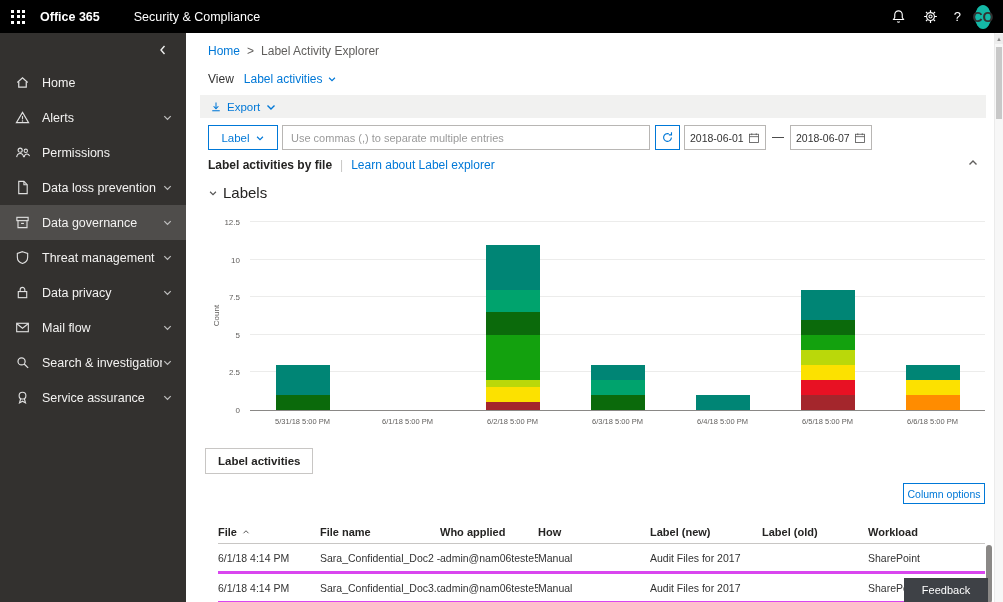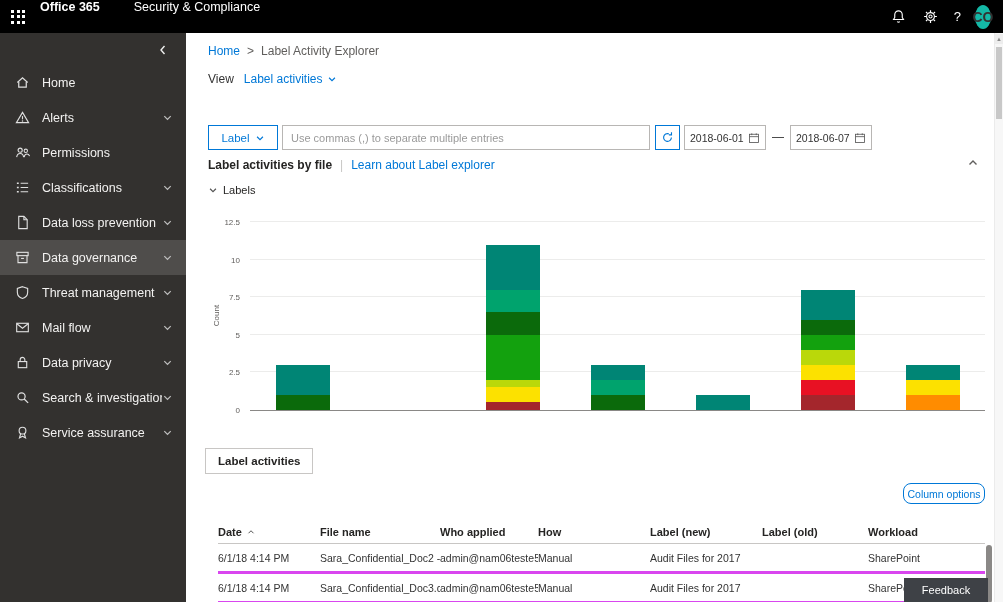--- a/index.html
+++ b/index.html
@@ -1,20 +1,20 @@
 <!DOCTYPE html>
 <html><head>
 <meta charset="utf-8">
 <style>
 *{margin:0;padding:0;box-sizing:border-box}
 html,body{width:1003px;height:602px}
 body{font-family:"Liberation Sans","DejaVu Sans",sans-serif;overflow:hidden;background:#fff}
 .app{position:relative;width:1003px;height:602px;background:#fff;outline:1px solid #bcbcbc;outline-offset:-1px}
 
-.topbar{position:absolute;left:0;right:0;top:0;height:33px;background:#000;color:#fff;display:flex;z-index:30}
+.topbar{position:absolute;left:0;right:0;top:0;height:33px;background:#000;color:#fff;display:flex;align-items:center;z-index:30}
 .waffle{width:36px;height:33px;border:none;background:transparent;display:flex;align-items:center;justify-content:center;cursor:pointer}
 .wgrid{display:grid;grid-template-columns:repeat(3,3px);gap:2.5px}
 .wgrid i{width:3px;height:3px;background:#fff;display:block}
 .tb-brand{font-size:12.5px;font-weight:700;color:#fff;margin-left:4px;cursor:pointer}
 .tb-title{font-size:12.5px;color:#fff;margin-left:34px}
 .tb-right{margin-left:auto;display:flex;align-items:center;gap:14px;padding-right:12px}
 .tb-iconbtn{background:none;border:none;color:#fff;width:18px;height:18px;padding:0;cursor:pointer}
 .tb-iconbtn svg{width:15px;height:15px;display:block;margin:auto}
 .tb-help{font-size:13px;color:#fff;background:none;border:none;cursor:pointer}
 .avatar{width:16px;height:24px;border-radius:50%;background:#14b8a6;color:#333;font-size:14px;font-weight:700;display:flex;align-items:center;justify-content:center;cursor:pointer}
@@ -48,38 +48,38 @@
 .date-field{position:absolute;top:92px;width:82px;height:25px;border:1px solid #b8b6b4;background:#fff;display:flex;align-items:center;justify-content:space-between;padding:0 5px;font-size:10.5px;color:#333;cursor:pointer}
 .date-field svg{width:12px;height:12px;color:#555}
 .date-start{left:498px}
 .date-end{left:604px}
 .date-dash{position:absolute;top:97px;left:586px;font-size:12px;color:#333}
 .section-row{position:absolute;top:125px;left:22px;font-size:12px;color:#252423;display:flex;align-items:center;gap:8px}
 .section-title{font-weight:700}
 .section-sep{color:#c8c6c4}
 .section-collapse{position:absolute;top:123px;right:22px;background:none;border:none;color:#605e5c;cursor:pointer;width:16px;height:16px}
 .section-collapse svg{width:12px;height:12px}
-.labels-toggle{position:absolute;top:151px;left:22px;display:flex;align-items:center;gap:5px;font-size:11px;color:#252423;background:none;border:none;cursor:pointer}
+.labels-toggle{position:absolute;top:151px;left:22px;display:flex;align-items:center;gap:5px;font-size:15px;color:#252423;background:none;border:none;cursor:pointer}
 .labels-toggle svg{width:10px;height:10px;color:#555}
 
 .chart{position:absolute;top:166px;left:0;right:0;height:250px}
 .plot{position:absolute;left:64px;right:18px;top:24px;height:188px;border-bottom:1px solid #8a8886}
 .gridline{position:absolute;left:0;right:0;height:1px;background:#ececeb}
 .yaxis{position:absolute;left:0;top:24px;width:58px;height:188px}
 .ytick{position:absolute;right:4px;font-size:8px;color:#605e5c;text-align:right}
 .ylabel{position:absolute;left:20px;top:112px;transform:rotate(-90deg);font-size:8px;color:#605e5c}
 .bar-slots{position:absolute;left:0;right:0;top:0;bottom:0;display:flex}
 .bar-slot{flex:1;position:relative}
 .bar-stack{position:absolute;bottom:0;left:50%;transform:translateX(-50%);width:54px;display:flex;flex-direction:column-reverse}
 .bar-seg{width:100%}
 .xlabels{position:absolute;left:64px;right:18px;top:218px;display:flex}
 .xlabel{flex:1;text-align:center;font-size:7.5px;color:#605e5c;white-space:nowrap}
 
 .tab{position:absolute;top:415px;left:19px;min-width:88px;height:26px;border:1px solid #c8c6c4;background:#fff;font-size:11.5px;font-weight:700;color:#252423;display:flex;align-items:center;justify-content:center;padding:0 12px;cursor:pointer}
-.col-options{position:absolute;top:450px;right:18px;width:82px;height:21px;border:1px solid #0078d7;background:#fff;color:#0078d7;font-size:10.5px;border-radius:8px;cursor:pointer}
+.col-options{position:absolute;top:450px;right:18px;width:82px;height:21px;border:1px solid #0078d7;background:#fff;color:#0078d7;font-size:10.5px;border-radius:0;cursor:pointer}
 .table{position:absolute;left:32px;right:18px;top:487px}
 .thead,.tr{display:grid;grid-template-columns:102px 120px 98px 112px 112px 106px 1fr;align-items:center}
 .thead{height:24px;border-bottom:1px solid #c8c6c4}
 .th{font-size:11px;font-weight:700;color:#252423;display:flex;align-items:center;gap:4px;cursor:pointer;padding-right:8px;white-space:nowrap;overflow:hidden}
 .sort-caret{width:10px;height:10px;color:#555}
 .sort-caret svg{width:10px;height:10px;display:block}
 .tr{height:30px;border-bottom:3px solid #d946ef;cursor:pointer}
 .td{font-size:10.5px;color:#333;white-space:nowrap;overflow:hidden;padding-right:8px}
 
 .feedback{position:absolute;right:15px;bottom:0;width:84px;height:24px;background:#3e4146;color:#fff;font-size:11px;border:none;cursor:pointer;z-index:25}
@@ -168,34 +168,20 @@
               <path d="M1.8 13c.3-2.6 1.9-4 3.7-4s3.4 1.4 3.7 4" fill="none" stroke="currentColor" stroke-width="1.2"></path>
               <circle cx="11.5" cy="6.2" r="1.8" fill="none" stroke="currentColor" stroke-width="1.1"></circle>
               <path d="M9.8 13c.2-2.2 1.5-3.4 3-3.4 1.2 0 2.2.8 2.7 2.2" fill="none" stroke="currentColor" stroke-width="1.1"></path>
             </svg>
           </span>
           <span class="nav-label">Permissions</span>
         </div>
         <div class="nav-item">
           <span class="nav-icon">
             <svg viewBox="0 0 16 16">
-              <path d="M2 3.5h2M2 8h2M2 12.5h2" stroke="currentColor" stroke-width="1.5"></path>
-              <path d="M6 3.5h8M6 8h8M6 12.5h8" stroke="currentColor" stroke-width="1.2"></path>
-            </svg>
-          </span>
-          <span class="nav-label">Classifications</span>
-          <span class="nav-chevron">
-            <svg viewBox="0 0 12 12">
-              <path d="M2.5 4.5L6 8l3.5-3.5" fill="none" stroke="currentColor" stroke-width="1.4"></path>
-            </svg>
-          </span>
-        </div>
-        <div class="nav-item">
-          <span class="nav-icon">
-            <svg viewBox="0 0 16 16">
               <path d="M4 1.5h5.5L13 5v9.5H4z" fill="none" stroke="currentColor" stroke-width="1.2"></path>
               <path d="M9.5 1.5V5H13" fill="none" stroke="currentColor" stroke-width="1.2"></path>
             </svg>
           </span>
           <span class="nav-label">Data loss prevention</span>
           <span class="nav-chevron">
             <svg viewBox="0 0 12 12">
               <path d="M2.5 4.5L6 8l3.5-3.5" fill="none" stroke="currentColor" stroke-width="1.4"></path>
             </svg>
           </span>
@@ -224,39 +210,39 @@
           <span class="nav-label">Threat management</span>
           <span class="nav-chevron">
             <svg viewBox="0 0 12 12">
               <path d="M2.5 4.5L6 8l3.5-3.5" fill="none" stroke="currentColor" stroke-width="1.4"></path>
             </svg>
           </span>
         </div>
         <div class="nav-item">
           <span class="nav-icon">
             <svg viewBox="0 0 16 16">
+              <rect x="3.5" y="7" width="9" height="6.5" fill="none" stroke="currentColor" stroke-width="1.2"></rect>
+              <path d="M5.5 7V5a2.5 2.5 0 0 1 5 0v2" fill="none" stroke="currentColor" stroke-width="1.2"></path>
+            </svg>
+          </span>
+          <span class="nav-label">Data privacy</span>
+          <span class="nav-chevron">
+            <svg viewBox="0 0 12 12">
+              <path d="M2.5 4.5L6 8l3.5-3.5" fill="none" stroke="currentColor" stroke-width="1.4"></path>
+            </svg>
+          </span>
+        </div>
+        <div class="nav-item">
+          <span class="nav-icon">
+            <svg viewBox="0 0 16 16">
               <rect x="1.8" y="3.5" width="12.4" height="9" fill="none" stroke="currentColor" stroke-width="1.2"></rect>
               <path d="M2 4l6 4.8L14 4" fill="none" stroke="currentColor" stroke-width="1.2"></path>
             </svg>
           </span>
           <span class="nav-label">Mail flow</span>
-          <span class="nav-chevron">
-            <svg viewBox="0 0 12 12">
-              <path d="M2.5 4.5L6 8l3.5-3.5" fill="none" stroke="currentColor" stroke-width="1.4"></path>
-            </svg>
-          </span>
-        </div>
-        <div class="nav-item">
-          <span class="nav-icon">
-            <svg viewBox="0 0 16 16">
-              <rect x="3.5" y="7" width="9" height="6.5" fill="none" stroke="currentColor" stroke-width="1.2"></rect>
-              <path d="M5.5 7V5a2.5 2.5 0 0 1 5 0v2" fill="none" stroke="currentColor" stroke-width="1.2"></path>
-            </svg>
-          </span>
-          <span class="nav-label">Data privacy</span>
           <span class="nav-chevron">
             <svg viewBox="0 0 12 12">
               <path d="M2.5 4.5L6 8l3.5-3.5" fill="none" stroke="currentColor" stroke-width="1.4"></path>
             </svg>
           </span>
         </div>
         <div class="nav-item">
           <span class="nav-icon">
             <svg viewBox="0 0 16 16">
               <circle cx="7" cy="6.8" r="3.8" fill="none" stroke="currentColor" stroke-width="1.3"></circle>
@@ -298,20 +284,33 @@
     <div class="view-row">
       <span>View</span>
       <button class="dd">
         <span>Label activities</span>
         <svg viewBox="0 0 12 12">
             <path d="M2.5 4.5L6 8l3.5-3.5" fill="none" stroke="currentColor" stroke-width="1.4"></path>
           </svg>
       </button>
     </div>
 
+    <div class="export-bar">
+      <button class="export-btn">
+        <svg viewBox="0 0 16 16">
+            <path d="M8 2v8" stroke="currentColor" stroke-width="1.4"></path>
+            <path d="M4.8 7L8 10.2 11.2 7" fill="none" stroke="currentColor" stroke-width="1.4"></path>
+            <path d="M3 13h10" stroke="currentColor" stroke-width="1.4"></path>
+          </svg>
+        <span>Export</span>
+        <svg viewBox="0 0 12 12">
+            <path d="M2.5 4.5L6 8l3.5-3.5" fill="none" stroke="currentColor" stroke-width="1.4"></path>
+          </svg>
+      </button>
+    </div>
 
     <button class="label-btn">
       <span>Label</span>
       <svg viewBox="0 0 12 12">
           <path d="M2.5 4.5L6 8l3.5-3.5" fill="none" stroke="currentColor" stroke-width="1.4"></path>
         </svg>
     </button>
     <input class="filter-input" type="text" placeholder="Use commas (,) to separate multiple entries" style="">
     <button class="refresh-btn">
       <svg viewBox="0 0 16 16">
@@ -419,29 +418,38 @@
             </div>
             <div class="bar-slot">
               <div class="bar-stack">
                 <div class="bar-seg" style="height: 15.04px; background: rgb(255, 140, 0);"></div>
                 <div class="bar-seg" style="height: 15.04px; background: rgb(252, 225, 0);"></div>
                 <div class="bar-seg" style="height: 15.04px; background: rgb(0, 133, 117);"></div>
               </div>
             </div>
           </div>
       </div>
+      <div class="xlabels" id="xlabels">
+          <div class="xlabel">5/31/18 5:00 PM</div>
+          <div class="xlabel">6/1/18 5:00 PM</div>
+          <div class="xlabel">6/2/18 5:00 PM</div>
+          <div class="xlabel">6/3/18 5:00 PM</div>
+          <div class="xlabel">6/4/18 5:00 PM</div>
+          <div class="xlabel">6/5/18 5:00 PM</div>
+          <div class="xlabel">6/6/18 5:00 PM</div>
+        </div>
     </div>
 
     <button class="tab">Label activities</button>
     <button class="col-options">Column options</button>
 
     <div class="table">
       <div class="thead" id="table-header">
           <div class="th">
-            <span>Date</span>
+            <span>File</span>
             <span class="sort-caret">
               <svg viewBox="0 0 12 12">
                 <path d="M3 7.5l3-3 3 3" fill="none" stroke="currentColor" stroke-width="1.2"></path>
               </svg>
             </span>
           </div>
           <div class="th">
             <span>File name</span>
           </div>
           <div class="th">

